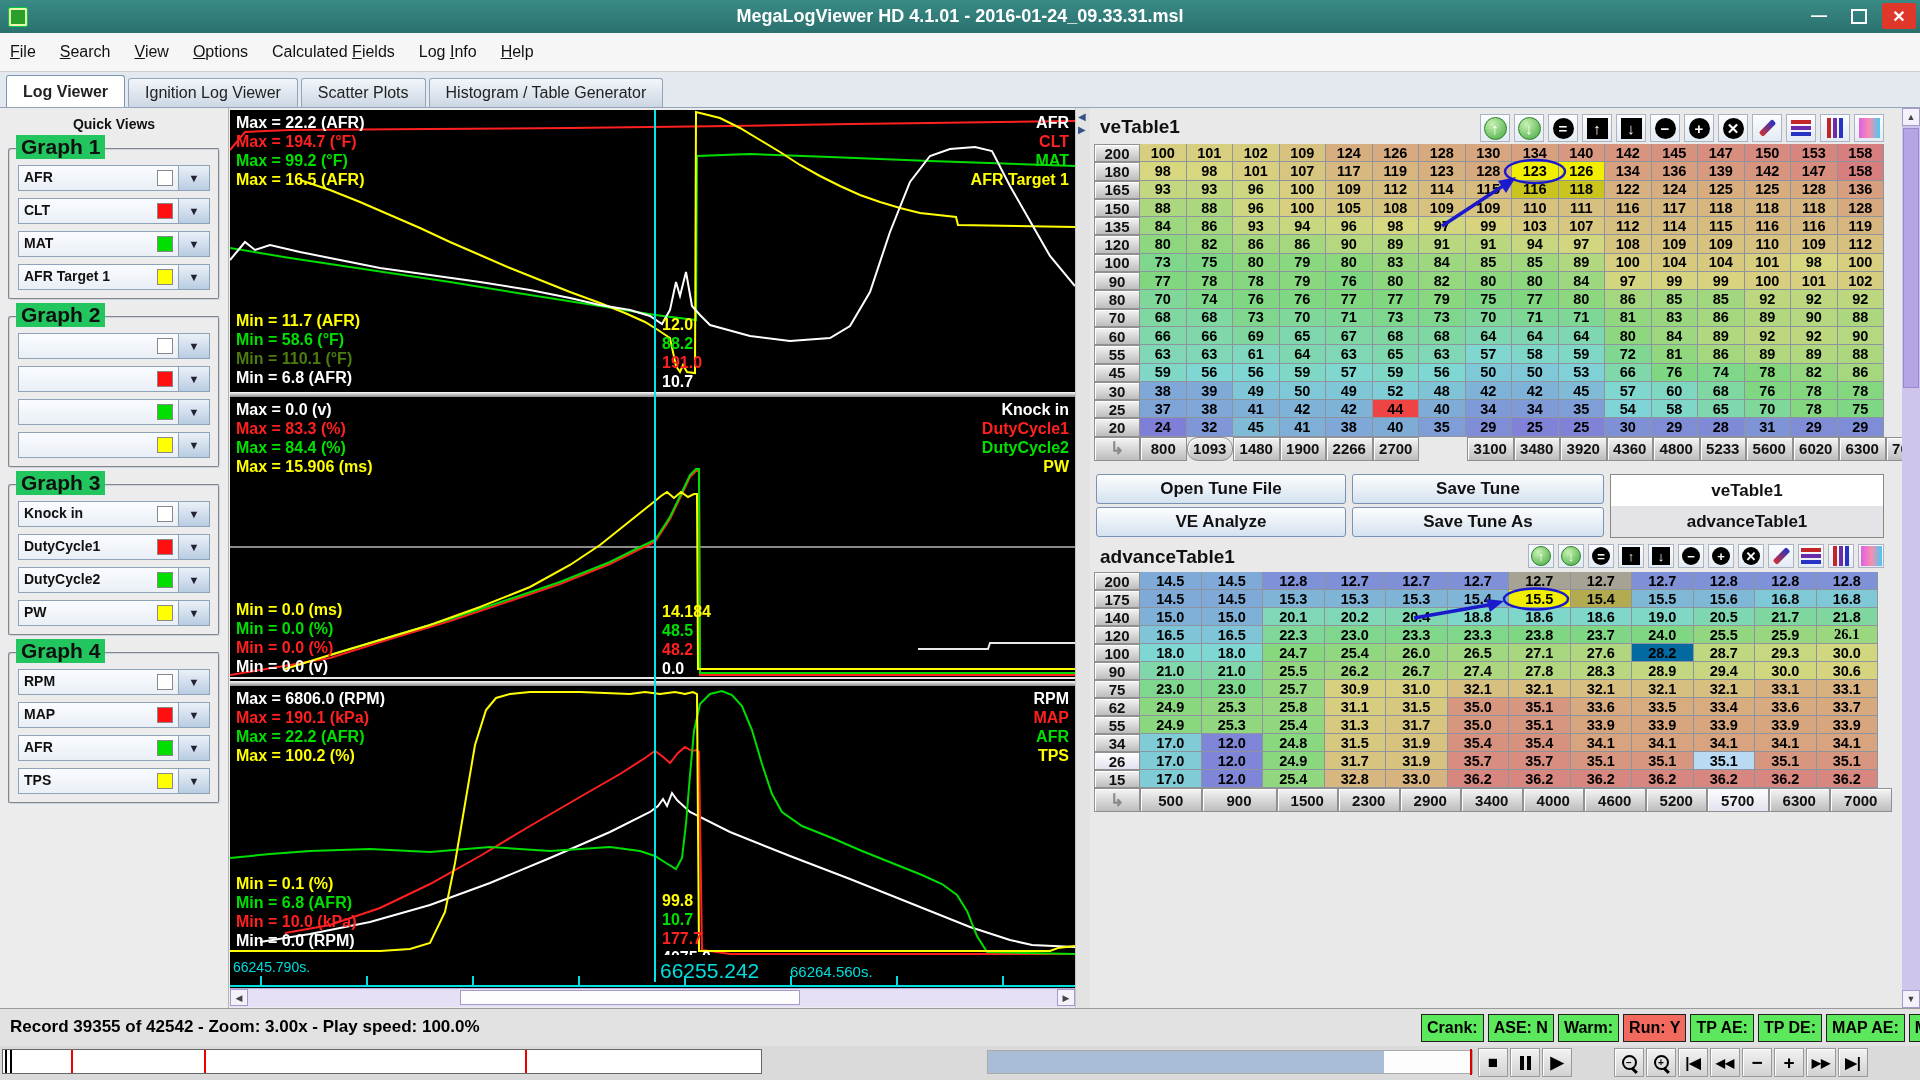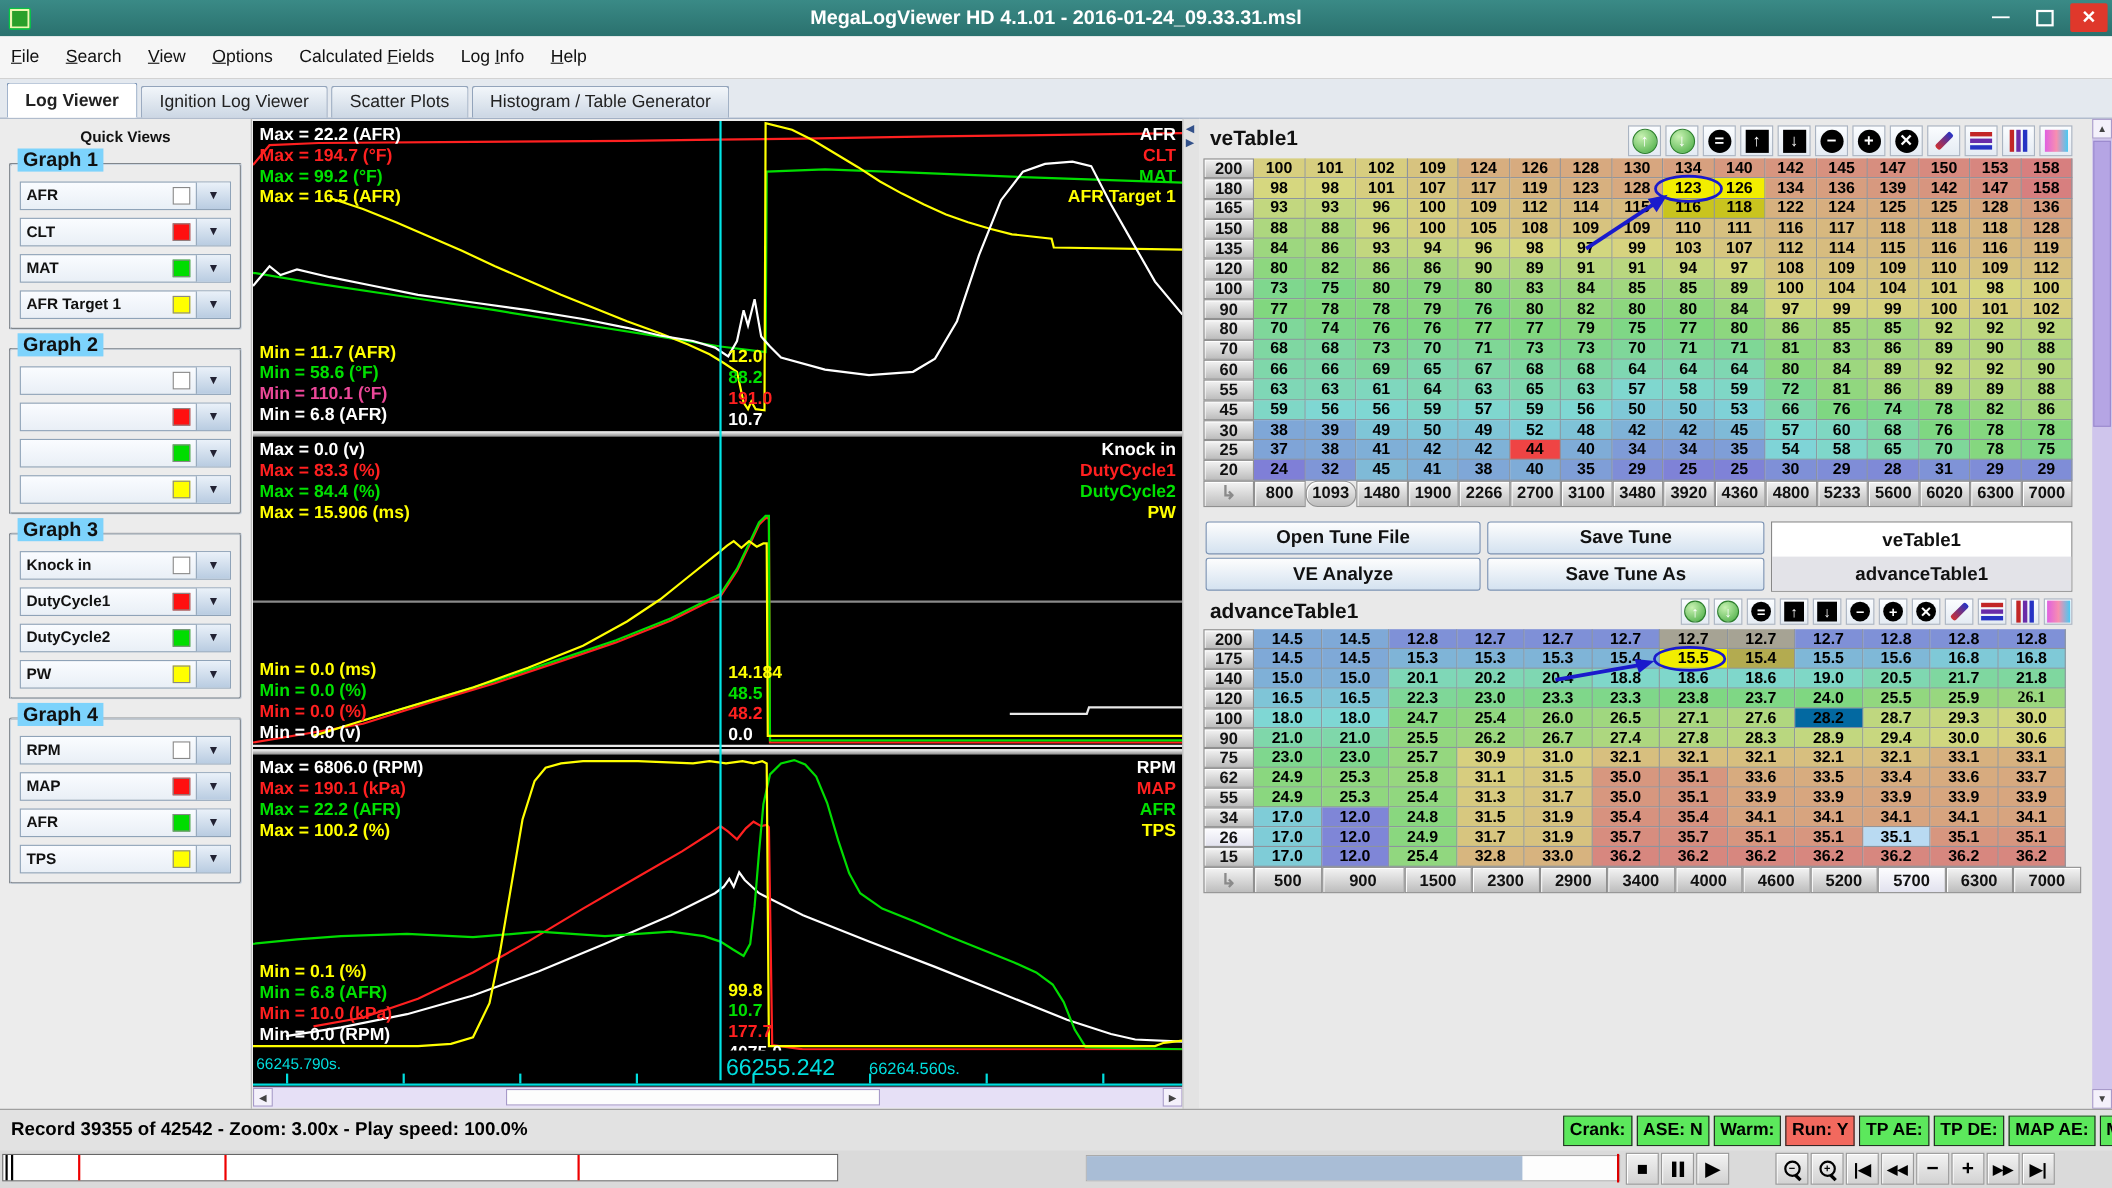--- a/index.html
+++ b/index.html
@@ -23,22 +23,22 @@
   .menu-item u{text-decoration:underline;}
   .tabbar{position:absolute;left:0;top:72px;width:1920px;height:36px;background:#e4e9ef;
     border-bottom:1px solid #93a4bb;display:flex;align-items:flex-end;padding-left:6px;box-sizing:border-box;}
   .tab{height:28px;display:flex;align-items:center;padding:0 16px;margin-right:3px;font-size:16px;
     border:1px solid #93a4bb;border-bottom:none;background:linear-gradient(#f2f6fa,#ccd7e4);color:#222;border-radius:3px 3px 0 0;}
   .tab.selected{background:#fff;font-weight:bold;height:31px;border-color:#7a94b6;}
   
   .sidebar{position:absolute;left:0;top:108px;width:228px;height:900px;background:#ececec;border-right:1px solid #b5b5b5;}
   .qv-header{text-align:center;font-size:14px;font-weight:bold;padding-top:8px;color:#111;}
   .group{position:relative;border:2px groove #cdd6e0;border-radius:3px;margin:16px 8px 4px 8px;padding:8px 6px 8px 6px;}
-  .group-title{position:absolute;top:-15px;left:6px;background:#7dd3fc;padding:0 5px;
-    font-size:18px;font-weight:bold;color:#101010;}
+  .group-title{position:absolute;top:-15px;left:6px;background:#22c55e;padding:0 5px;
+    font-size:21px;font-weight:bold;color:#101010;}
   .fieldrow{display:flex;align-items:stretch;height:24px;margin:7px 2px 0 2px;border:1px solid #8fa3b8;
     background:linear-gradient(#fafcff,#e9eff6);}
   .fieldrow .flabel{flex:1;font-size:14px;font-weight:bold;color:#111;padding:3px 0 0 5px;overflow:hidden;white-space:nowrap;}
   .fieldrow .chip{width:14px;height:14px;margin:4px 5px 0 0;border:1px solid #888;}
   .fieldrow .dd{width:30px;border-left:1px solid #8fa3b8;background:linear-gradient(#eaf1f9,#b9cce1);
     display:flex;align-items:center;justify-content:center;font-size:11px;color:#223;}
   
   .graphs{position:absolute;left:230px;top:110px;width:845px;height:896px;background:#000;}
   .gpanel{position:relative;width:845px;}
   .gpanel svg{position:absolute;left:0;top:0;}
@@ -264,21 +264,21 @@
     <div class="cursorline"></div>
 
     <div class="gpanel" id="gpanel0" style="height:282px;">
       <svg width="845" height="282">
         <polyline fill="none" stroke="#ff2020" stroke-width="2" points="0,40 15,22 60,20 200,19 340,18 420,17 500,16 620,14 700,13 845,11"></polyline>
         <polyline fill="none" stroke="#00dd00" stroke-width="2" points="0,138 60,148 140,160 220,172 300,185 370,196 425,205 466,210 467,46 520,44 600,47 700,51 845,56"></polyline>
         <polyline fill="none" stroke="#ffff00" stroke-width="2" points="70,70 100,80 130,92 160,105 190,118 220,132 250,145 280,158 310,170 340,182 370,193 395,203 415,212 428,220 440,228 446,256 450,262 453,255 457,262 465,263 466,2 490,8 510,18 530,30 550,42 570,55 590,66 610,76 630,85 650,92 670,98 690,103 726,107 728,115 845,117"></polyline>
         <polyline fill="none" stroke="#ffffff" stroke-width="2" points="0,150 15,132 25,140 40,135 70,142 110,150 150,158 200,165 250,172 300,180 340,188 370,195 400,200 420,206 432,214 440,200 446,172 450,186 456,162 462,196 470,205 480,215 520,226 560,231 600,228 620,216 640,182 660,122 680,72 700,46 720,39 745,37 762,41 780,76 800,111 820,146 845,176"></polyline>
       </svg>
       <div class="glabels" style="top:3px;" id="gmax0"><div style="color: rgb(255, 255, 255);">Max = 22.2 (AFR)</div><div style="color: rgb(255, 32, 32);">Max = 194.7 (°F)</div><div style="color: rgb(0, 224, 0);">Max = 99.2 (°F)</div><div style="color: rgb(255, 255, 0);">Max = 16.5 (AFR)</div></div>
-      <div class="glabels" style="bottom:5px;" id="gmin0"><div style="color: rgb(255, 255, 0);">Min = 11.7 (AFR)</div><div style="color: rgb(0, 224, 0);">Min = 58.6 (°F)</div><div style="color: #ec4899;">Min = 110.1 (°F)</div><div style="color: rgb(255, 255, 255);">Min = 6.8 (AFR)</div></div>
+      <div class="glabels" style="bottom:5px;" id="gmin0"><div style="color: rgb(255, 255, 0);">Min = 11.7 (AFR)</div><div style="color: rgb(0, 224, 0);">Min = 58.6 (°F)</div><div style="color: #4d7c0f;">Min = 110.1 (°F)</div><div style="color: rgb(255, 255, 255);">Min = 6.8 (AFR)</div></div>
       <div class="glegend" id="gleg0">
           <div style="color: rgb(255, 255, 255);">AFR</div>
           <div style="color: rgb(255, 32, 32);">CLT</div>
           <div style="color: rgb(0, 224, 0);">MAT</div>
           <div style="color: rgb(255, 255, 0);">AFR Target 1</div>
         </div>
       <div class="gcursorvals" id="gcur0">
           <div style="color: rgb(255, 255, 0);">12.0</div>
           <div style="color: rgb(0, 224, 0);">88.2</div>
           <div style="color: rgb(255, 32, 32);">191.0</div>
@@ -718,21 +718,21 @@
           <div class="dcell" style="width: 46.5px; height: 18.3px; background: rgb(127, 141, 215);">29</div>
         </div>
         <div class="trow">
           <div class="hcell corner" style="width: 46px; height: 24px;">↳</div>
           <div class="hcell" style="width: 46.5px; height: 24px;">800</div>
           <div class="hcell" style="width: 46.5px; height: 24px; border-radius: 11px;">1093</div>
           <div class="hcell" style="width: 46.5px; height: 24px;">1480</div>
           <div class="hcell" style="width: 46.5px; height: 24px;">1900</div>
           <div class="hcell" style="width: 46.5px; height: 24px;">2266</div>
           <div class="hcell" style="width: 46.5px; height: 24px;">2700</div>
-          <div class="hcell" style="width: 46.5px; height: 24px;">3100</div>
+          <div class="hcell" style="width: 46.5px; height: 24px; margin-left: 48px;">3100</div>
           <div class="hcell" style="width: 46.5px; height: 24px;">3480</div>
           <div class="hcell" style="width: 46.5px; height: 24px;">3920</div>
           <div class="hcell" style="width: 46.5px; height: 24px;">4360</div>
           <div class="hcell" style="width: 46.5px; height: 24px;">4800</div>
           <div class="hcell" style="width: 46.5px; height: 24px;">5233</div>
           <div class="hcell" style="width: 46.5px; height: 24px;">5600</div>
           <div class="hcell" style="width: 46.5px; height: 24px;">6020</div>
           <div class="hcell" style="width: 46.5px; height: 24px;">6300</div>
           <div class="hcell" style="width: 46.5px; height: 24px;">7000</div>
         </div>

